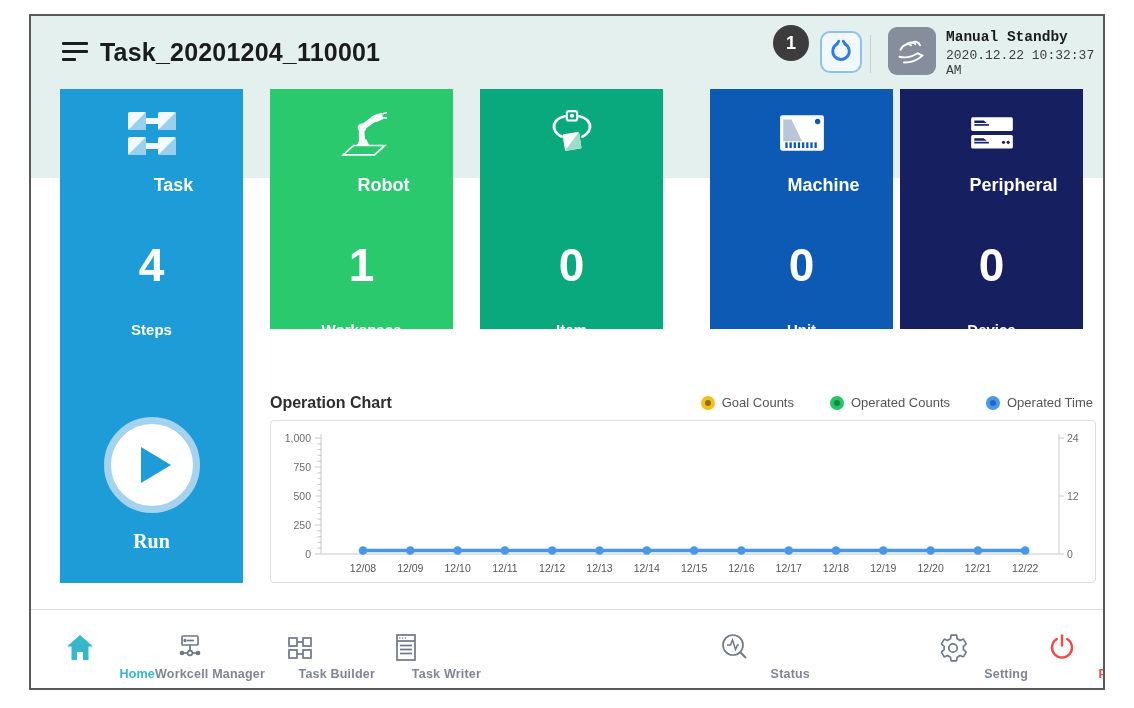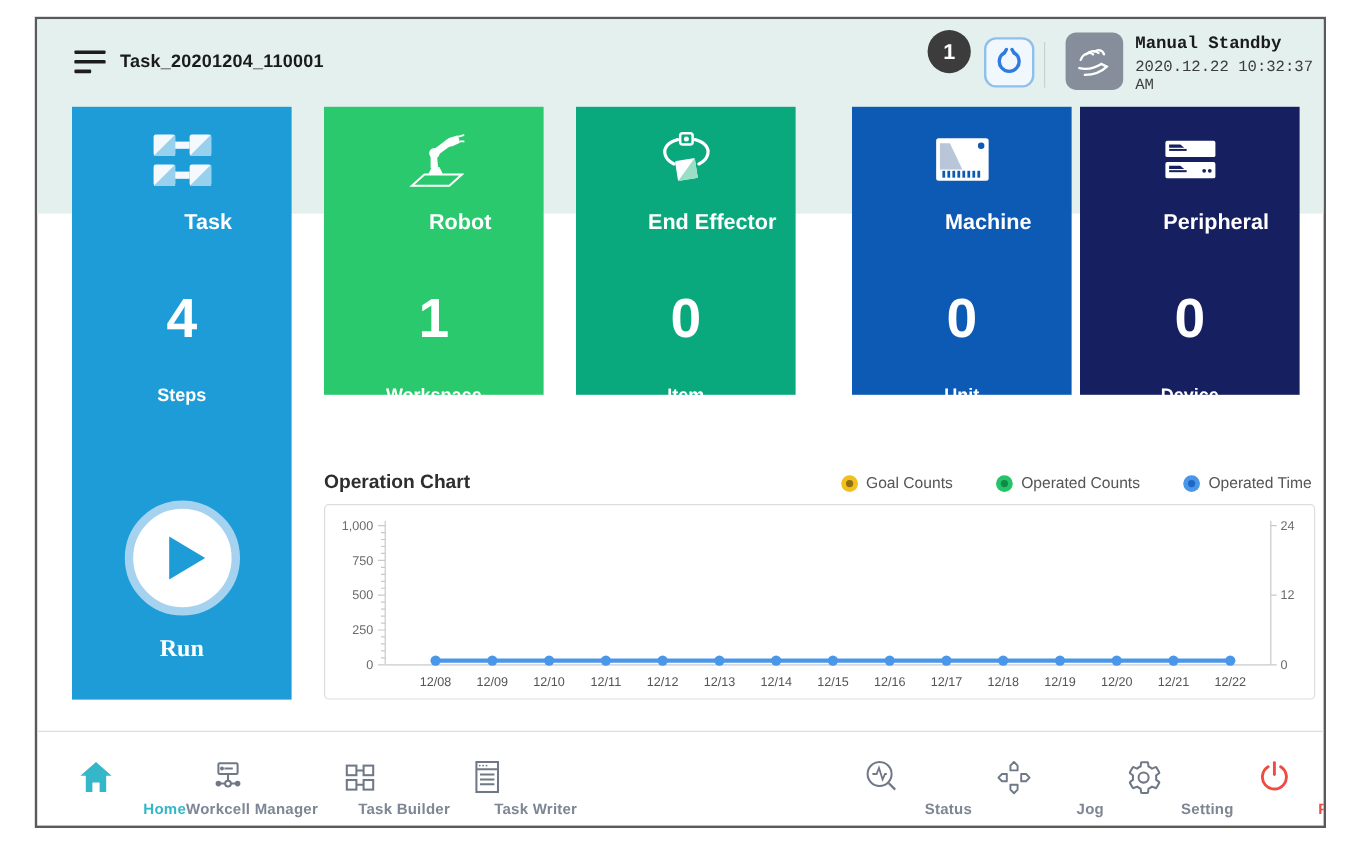--- a/index.html
+++ b/index.html
@@ -5,21 +5,21 @@
   * { margin:0; padding:0; box-sizing:border-box; }
   html,body { width:1134px; height:708px; background:#fff; font-family:"Liberation Sans", sans-serif; }
   .window { position:absolute; left:29px; top:14px; width:1076px; height:676px;
             border:2px solid #5a5a5a; background:#fff; overflow:hidden; }
 
   
   .header-band { position:absolute; left:0; top:0; width:100%; height:162px; background:#e3f0ee; }
   .hamburger { position:absolute; left:31px; top:26px; width:26px; height:22px; cursor:pointer; }
   .hamburger span { display:block; height:3px; background:#1d1d1d; border-radius:1px; margin-bottom:5px; }
   .hamburger span:nth-child(3) { width:14px; }
-  .app-title { position:absolute; left:69px; top:25px; font-size:15px; line-height:22px; font-weight:bold; color:#1b1b1b; letter-spacing:.2px; }
+  .app-title { position:absolute; left:69px; top:25px; font-size:25px; line-height:22px; font-weight:bold; color:#1b1b1b; letter-spacing:.2px; }
   .anno-badge { position:absolute; left:742px; top:9px; width:36px; height:36px; border-radius:50%;
                 background:#3c3c3c; color:#fff; font-size:18px; font-weight:bold; display:flex; align-items:center; justify-content:center; }
   .servo-btn { position:absolute; left:789px; top:15px; width:42px; height:42px; border-radius:10px;
                border:2px solid #8fc0ea; background:#f0f7fd; display:flex; align-items:center; justify-content:center; cursor:pointer; }
   .hdr-divider { position:absolute; left:839px; top:19px; width:1px; height:38px; background:#c6d2d0; }
   .mode-icon { position:absolute; left:857px; top:11px; width:48px; height:48px; border-radius:9px; background:#858e9a;
                display:flex; align-items:center; justify-content:center; }
   .mode-text { position:absolute; left:915px; top:13px;font-family:Liberation Mono, monospace; }
   .mode-title { font-size:14.5px; font-weight:bold; color:#1b1b1b; }
   .mode-time { font-size:13px; color:#3d3d3d; margin-top:3px; }
@@ -147,21 +147,20 @@
         <rect x="19" y="2" width="10" height="9" rx="2" fill="none" stroke="#fff" stroke-width="2"></rect>
         <circle cx="24" cy="6.5" r="2" fill="#fff"></circle>
         <path d="M17 7 C9 9 5.5 14 7 19 C8 23 11 25 14 26.5" fill="none" stroke="#fff" stroke-width="2.6" stroke-linecap="round"></path>
         <path d="M31 7 C39 9 42.5 14 41 19 C40 23 37 25 34 26.5" fill="none" stroke="#fff" stroke-width="2.6" stroke-linecap="round"></path>
         <g transform="rotate(-9 24 31)">
           <rect x="16" y="23" width="16" height="16" rx="1" fill="#fff"></rect>
           <polygon points="32,23 32,39 16,39" fill="#9adec8"></polygon>
         </g>
       </svg>
     </div>
-    <div class="c-label">End Effector</div>
     <div class="c-value">0</div>
     <div class="c-unit">Item</div>
   </div>
 
   <div class="card" style="left: 659px; background-color: rgb(13, 90, 180); margin-left: 20px;">
     <div class="c-icon">
       <svg width="50" height="42" viewBox="0 0 48 40">
         <rect x="3" y="2" width="42" height="34" rx="2" fill="#fff"></rect>
         <polygon points="6,6 14,6 24,27 6,27" fill="#b9c6d9"></polygon>
         <circle cx="39" cy="8" r="2.6" fill="#0d5ab4"></circle>
@@ -357,31 +356,20 @@
     <span>
       <svg width="32" height="32" viewBox="0 0 32 32" fill="none" stroke="#6f7886" stroke-width="1.7">
         <circle cx="14" cy="13" r="10"></circle>
         <polyline points="8,13 11.5,13 13.5,8 16.5,17.5 18.5,13 20,13" stroke-width="1.5"></polyline>
         <line x1="21.5" y1="20.5" x2="27" y2="26" stroke-width="1.9"></line>
       </svg>
     </span>
     <div class="nav-label">Status</div>
   </div>
 
-  <div class="nav-item" style="left:814px">
-    <span>
-      <svg width="32" height="32" viewBox="0 0 32 32" fill="none" stroke="#6f7886" stroke-width="1.6" stroke-linejoin="round">
-        <path d="M13 10 V6 L16 3 L19 6 V10 Z"></path>
-        <path d="M13 22 V26 L16 29 L19 26 V22 Z"></path>
-        <path d="M10 13 H6 L3 16 L6 19 H10 Z"></path>
-        <path d="M22 13 H26 L29 16 L26 19 H22 Z"></path>
-      </svg>
-    </span>
-    <div class="nav-label">Jog</div>
-  </div>
 
   <div class="nav-item" style="left:922px">
     <span>
       <svg width="32" height="32" viewBox="0 0 32 32" fill="none" stroke="#6f7886" stroke-width="1.7" stroke-linejoin="round">
         <path d="M26.4 17.7c.1-.6.1-1.1.1-1.7s0-1.1-.1-1.7l2.4-1.9c.2-.2.3-.5.2-.8l-2.3-4c-.1-.3-.5-.4-.8-.3l-2.9 1.2c-.9-.7-1.9-1.3-2.9-1.7l-.4-3.1c0-.3-.3-.5-.6-.5h-4.6c-.3 0-.6.2-.6.5l-.4 3.1c-1.1.4-2 1-2.9 1.7L7.7 7.3c-.3-.1-.6 0-.8.3l-2.3 4c-.1.3-.1.6.2.8l2.4 1.9c-.1.6-.1 1.1-.1 1.7s0 1.1.1 1.7l-2.4 1.9c-.2.2-.3.5-.2.8l2.3 4c.1.3.5.4.8.3l2.9-1.2c.9.7 1.9 1.3 2.9 1.7l.4 3.1c0 .3.3.5.6.5h4.6c.3 0 .6-.2.6-.5l.4-3.1c1.1-.4 2-1 2.9-1.7l2.9 1.2c.3.1.6 0 .8-.3l2.3-4c.1-.3.1-.6-.2-.8l-2.4-1.9z"></path>
         <circle cx="16" cy="16" r="4.2"></circle>
       </svg>
     </span>
     <div class="nav-label">Setting</div>
   </div>

